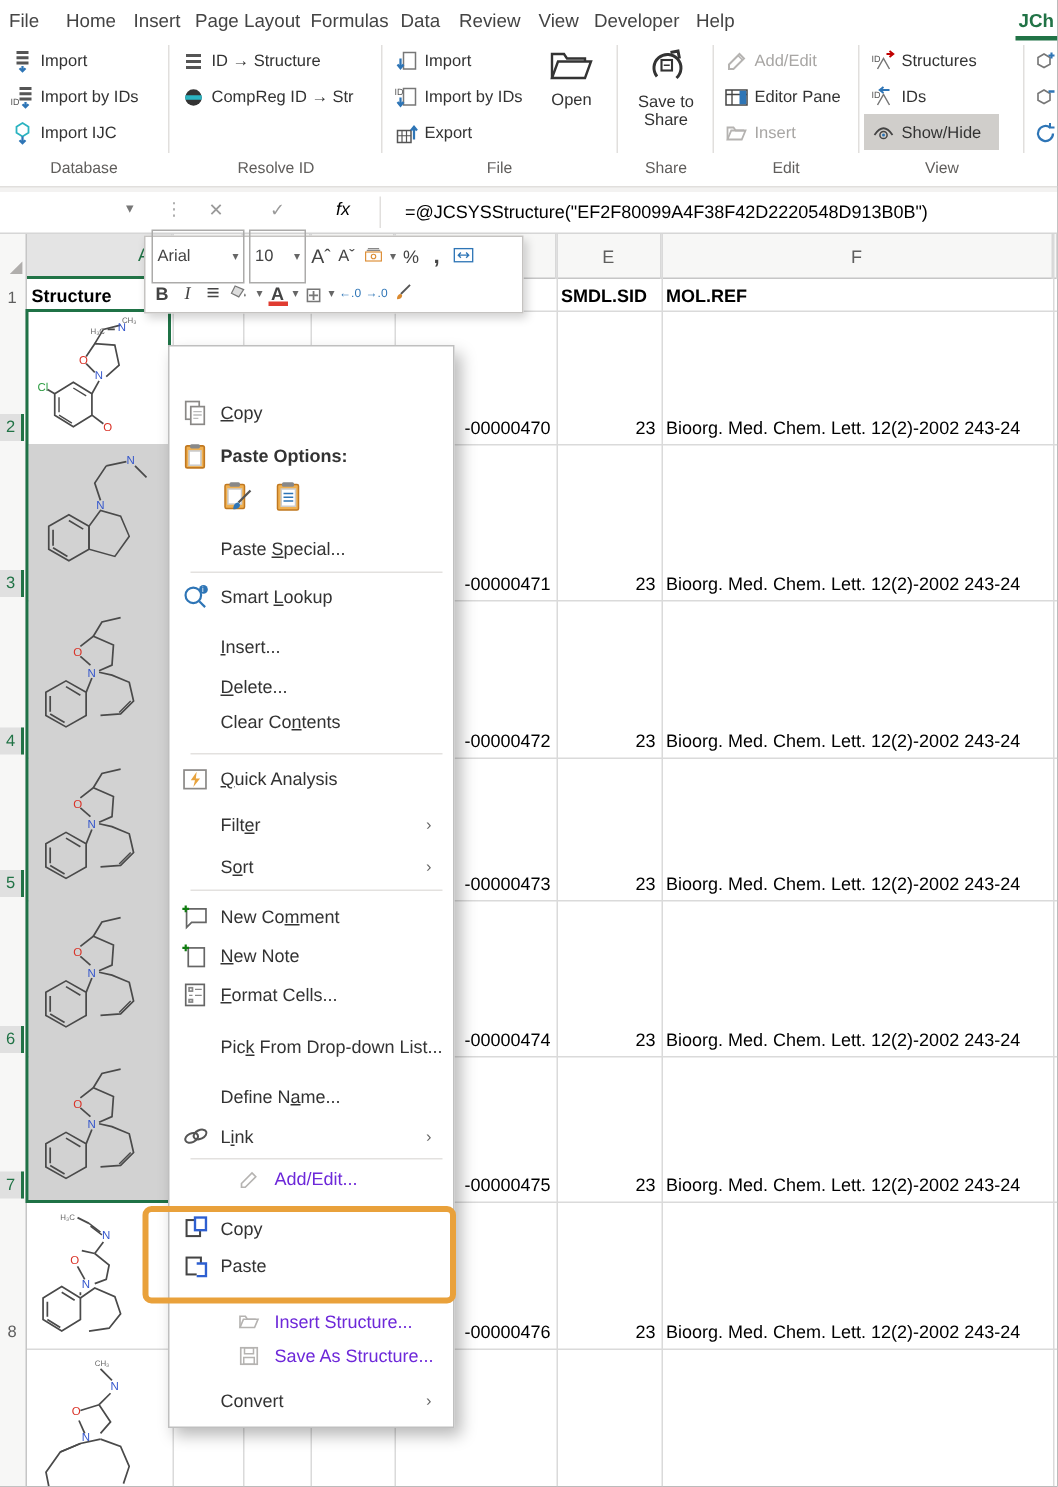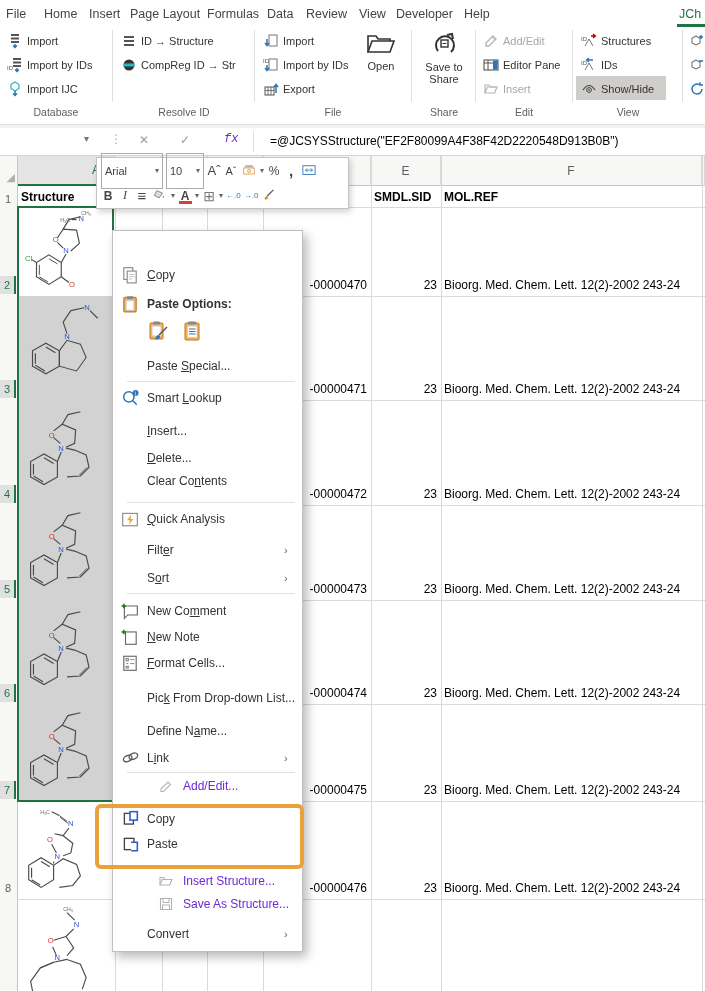--- a/index.html
+++ b/index.html
@@ -5,38 +5,38 @@
   * { margin:0; padding:0; box-sizing:border-box; }
   html,body { background:#888; }
   #app {
     position:relative; width:705px; height:991px; overflow:hidden;
     background:#fff; font-family:"Liberation Sans", sans-serif;
     -webkit-font-smoothing:antialiased; cursor:default;
   }
   .abs { position:absolute; }
   
   .tab { position:absolute; top:4px; height:20px; line-height:20px; font-size:12.5px; color:#444; white-space:nowrap; }
-  .tab.active { color:#217346; font-weight:normal; }
+  .tab.active { color:#217346; font-weight:bold; }
   .tab-underline { position:absolute; top:24px; height:3px; background:#217346; }
   .rgroup-label { position:absolute; top:106px; font-size:10.5px; color:#605E5C; text-align:center; }
   .rsep { position:absolute; top:30px; height:72px; width:1px; background:#E1DFDD; }
   .sbtn { position:absolute; height:20px; display:flex; align-items:center; gap:4px; font-size:11px; color:#333; white-space:nowrap; }
   .sbtn .ic { width:17px; height:16px; display:inline-flex; align-items:center; justify-content:center; flex:0 0 17px; }
   .sbtn.disabled { color:#A8A6A4; }
   .bigbtn { position:absolute; display:flex; flex-direction:column; align-items:center; font-size:11px; color:#333; text-align:center; }
   .hl-toggle { position:absolute; background:#D0CECB; }
   .ribbon-bottom { position:absolute; left:0; top:124px; width:705px; height:4px; background:#F3F2F1; border-top:1px solid #E1DFDD; }
   
   .fbar { position:absolute; left:0; top:128px; width:705px; height:28px; background:#fff; border-bottom:1px solid #D6D6D6; font-size:12px; color:#333; }
   .fbar .nb { position:absolute; left:3px; top:5px;margin-top:43px; }
   .fbar .caret { position:absolute; left:84px; top:5px; color:#777; font-size:10px; }
   .fbar .dots { position:absolute; left:110px; top:4px; color:#AAA; }
   .fbar .fx-x { position:absolute; left:139px; top:5px; color:#9a9a9a; }
   .fbar .fx-ok { position:absolute; left:180px; top:5px; color:#9a9a9a; }
-  .fbar .fx { position:absolute; left:224px; top:4px; font-family:Liberation Mono, monospace; font-style:italic; color:#6d28d9; }
+  .fbar .fx { position:absolute; left:224px; top:4px; font-family:Liberation Sans, sans-serif; font-style:italic; color:#000000; }
   .fbar .fdiv { position:absolute; left:253px; top:3px; height:21px; width:1px; background:#E1DFDD; }
   .fbar .formula { position:absolute; left:270px; top:6px; font-size:12px; color:#000; white-space:nowrap; }
   
   .hdr-strip { position:absolute; left:0; top:156px; width:705px; height:30px; background:#F7F7F6; border-bottom:1px solid #C6C6C6; }
   .colhdr { position:absolute; top:156px; height:30px; font-size:12px; color:#5E5E5E; display:flex; align-items:center; justify-content:center; border-right:1px solid #D8D8D8; }
   .colhdr.sel { background:#E4E4E4; color:#217346; border-bottom:2px solid #217346; justify-content:flex-end; padding-right:14px; }
   .gutter { position:absolute; left:0; top:186px; width:18px; height:805px; background:#F7F7F6; border-right:1px solid #C6C6C6; }
   .rownum { position:absolute; width:16px; text-align:center; font-size:11px; color:#5E5E5E; height:18px; line-height:18px; }
   .rownum.sel { color:#217346; background:#E0E0E0; width:16px; border-right:2px solid #217346; }
   .gline-v { position:absolute; top:156px; width:1px; height:835px; background:#DADADA; }

